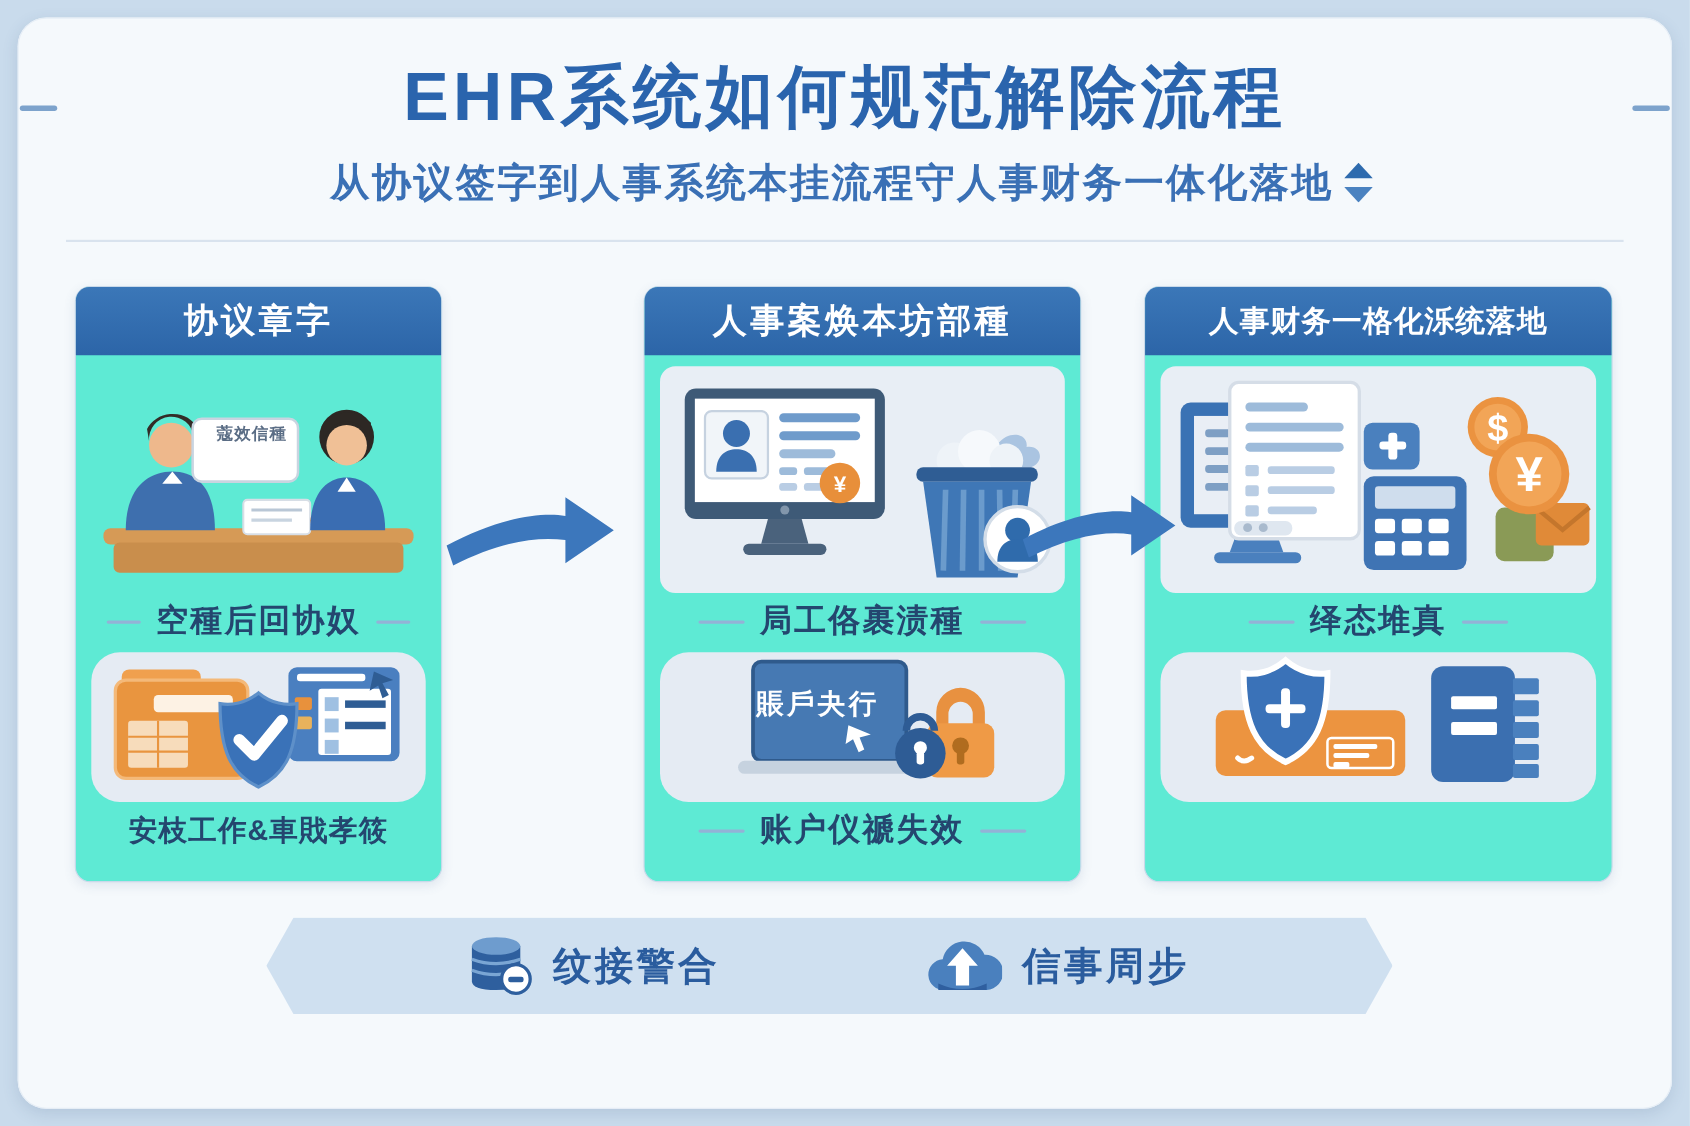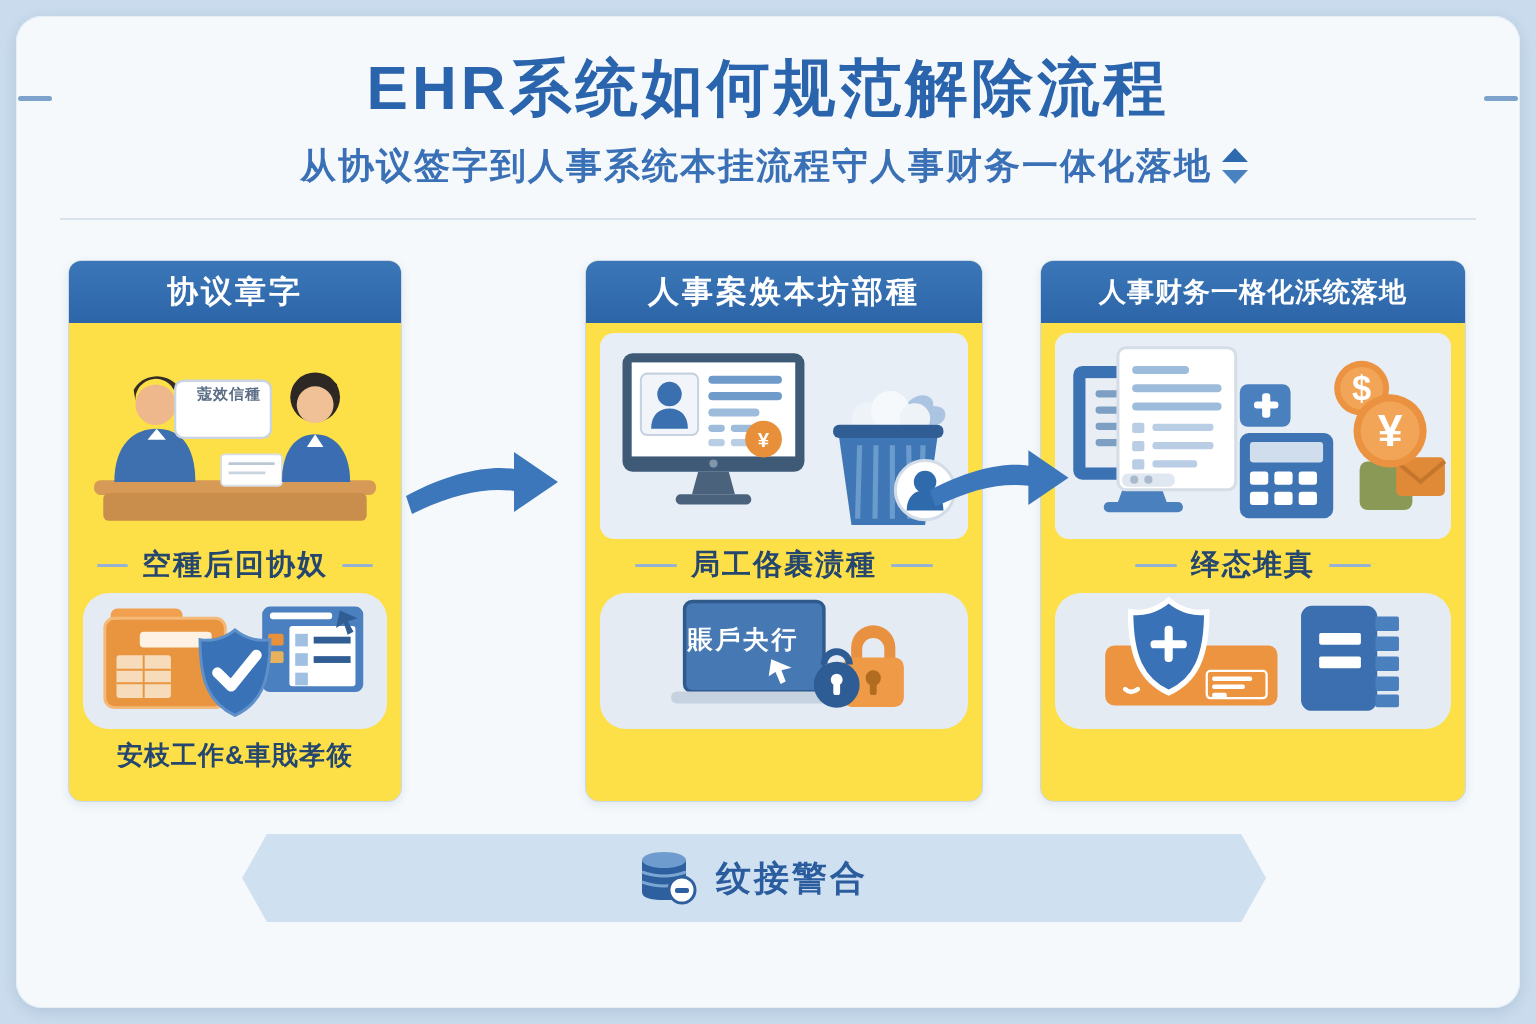--- a/index.html
+++ b/index.html
@@ -9,21 +9,21 @@
   
   .title-row{position:absolute;top:30px;left:0;right:0;text-align:center;}
   .title-row h1{margin:0;font-size:62px;font-weight:800;color:#2a64ad;letter-spacing:4px;}
   .edge-dash{position:absolute;width:34px;height:5px;background:#7da3cc;border-radius:3px;top:80px;}
   .edge-dash.left{left:2px}.edge-dash.right{right:2px}
   .subtitle-row{position:absolute;top:126px;left:0;right:0;text-align:center;
     font-size:36px;font-weight:700;color:#3a70b5;letter-spacing:2px;margin-left:12px;}
   .subtitle-row svg{vertical-align:-6px;margin-left:10px;}
   .divider{position:absolute;top:202px;left:44px;right:44px;height:2px;background:#d9e3ee;}
   
-  .panel{position:absolute;top:244px;height:540px;background:#fde047;border:1px solid #c9d9ea;
+  .panel{position:absolute;top:244px;height:540px;background:#5eead4;border:1px solid #c9d9ea;
     border-radius:14px;box-shadow:0 3px 10px rgba(70,100,140,.12);display:flex;flex-direction:column;}
   .p1{left:52px;width:332px;} .p2{left:524px;width:396px;margin-left:45px;} .p3{left:1024px;width:424px;}
   .panel-header{flex:none;height:62px;border-radius:12px 12px 0 0;color:#fff;
     background:linear-gradient(#3b77b8,#2c65a8);display:flex;align-items:center;justify-content:center;
     font-weight:bold;font-size:31px;letter-spacing:3px;}
   .p3 .panel-header{font-size:27px;letter-spacing:1px;}
   .panel-body{flex:1;display:flex;flex-direction:column;padding:10px 14px 12px;}
   .illus{position:relative;flex:none;}
   .illus-1{height:206px;}
   .boxed{background:#e8eef5;border-radius:14px;}
@@ -206,20 +206,23 @@
 
           <g>
             <path d="M212,84 a15,15 0 0 1 30,0" fill="none" stroke="#2e5c95" stroke-width="8"></path>
             <circle cx="227" cy="108" r="27" fill="#2e5c95"></circle>
             <circle cx="227" cy="102" r="7" fill="#ffffff"></circle>
             <rect x="223" y="106" width="8" height="14" rx="3" fill="#ffffff"></rect>
           </g>
         </svg>
         <span class="overlay-text screen-text">賬戶夬行</span>
       </div>
+      <div class="caption dashed">
+        <span>账户仪禠失效</span>
+      </div>
     </div>
   </section>
 
   <section class="panel p3">
     <div class="panel-header">人事财务一格化泺统落地</div>
     <div class="panel-body">
       <div class="illus illus-1 boxed">
         <svg viewBox="0 0 390 190" preserveAspectRatio="xMidYMid meet">
 
           <g>
@@ -343,15 +346,23 @@
       <svg width="64" height="64" viewBox="0 0 64 64">
         <path d="M8,14 L52,14 L52,46 Q52,54 30,54 Q8,54 8,46 Z" fill="#2e5f9e"></path>
         <ellipse cx="30" cy="14" rx="22" ry="8" fill="#6e9cce"></ellipse>
         <path d="M8,26 Q30,34 52,26" stroke="#7aa6d4" stroke-width="3" fill="none"></path>
         <path d="M8,36 Q30,44 52,36" stroke="#7aa6d4" stroke-width="3" fill="none"></path>
         <circle cx="48" cy="44" r="13" fill="#ffffff" stroke="#2e5f9e" stroke-width="3"></circle>
         <rect x="41" y="42" width="14" height="5" rx="2" fill="#2e5f9e"></rect>
       </svg>
       <span class="label">纹接警合</span>
     </div>
+    <div class="ribbon-item">
+      <svg width="72" height="60" viewBox="0 0 72 60">
+        <path d="M20,52 a14,14 0 0 1 -2,-28 a20,20 0 0 1 38,-4 a15,15 0 0 1 2,32 Z" fill="#4a80be"></path>
+        <path d="M14,46 q22,10 44,0 l0,6 -44,0 Z" fill="#2f5f9f"></path>
+        <polygon points="36,14 50,30 42,30 42,48 30,48 30,30 22,30" fill="#ffffff"></polygon>
+      </svg>
+      <span class="label">信事周步</span>
+    </div>
   </div>
 
 </div>
 
 </body></html>

